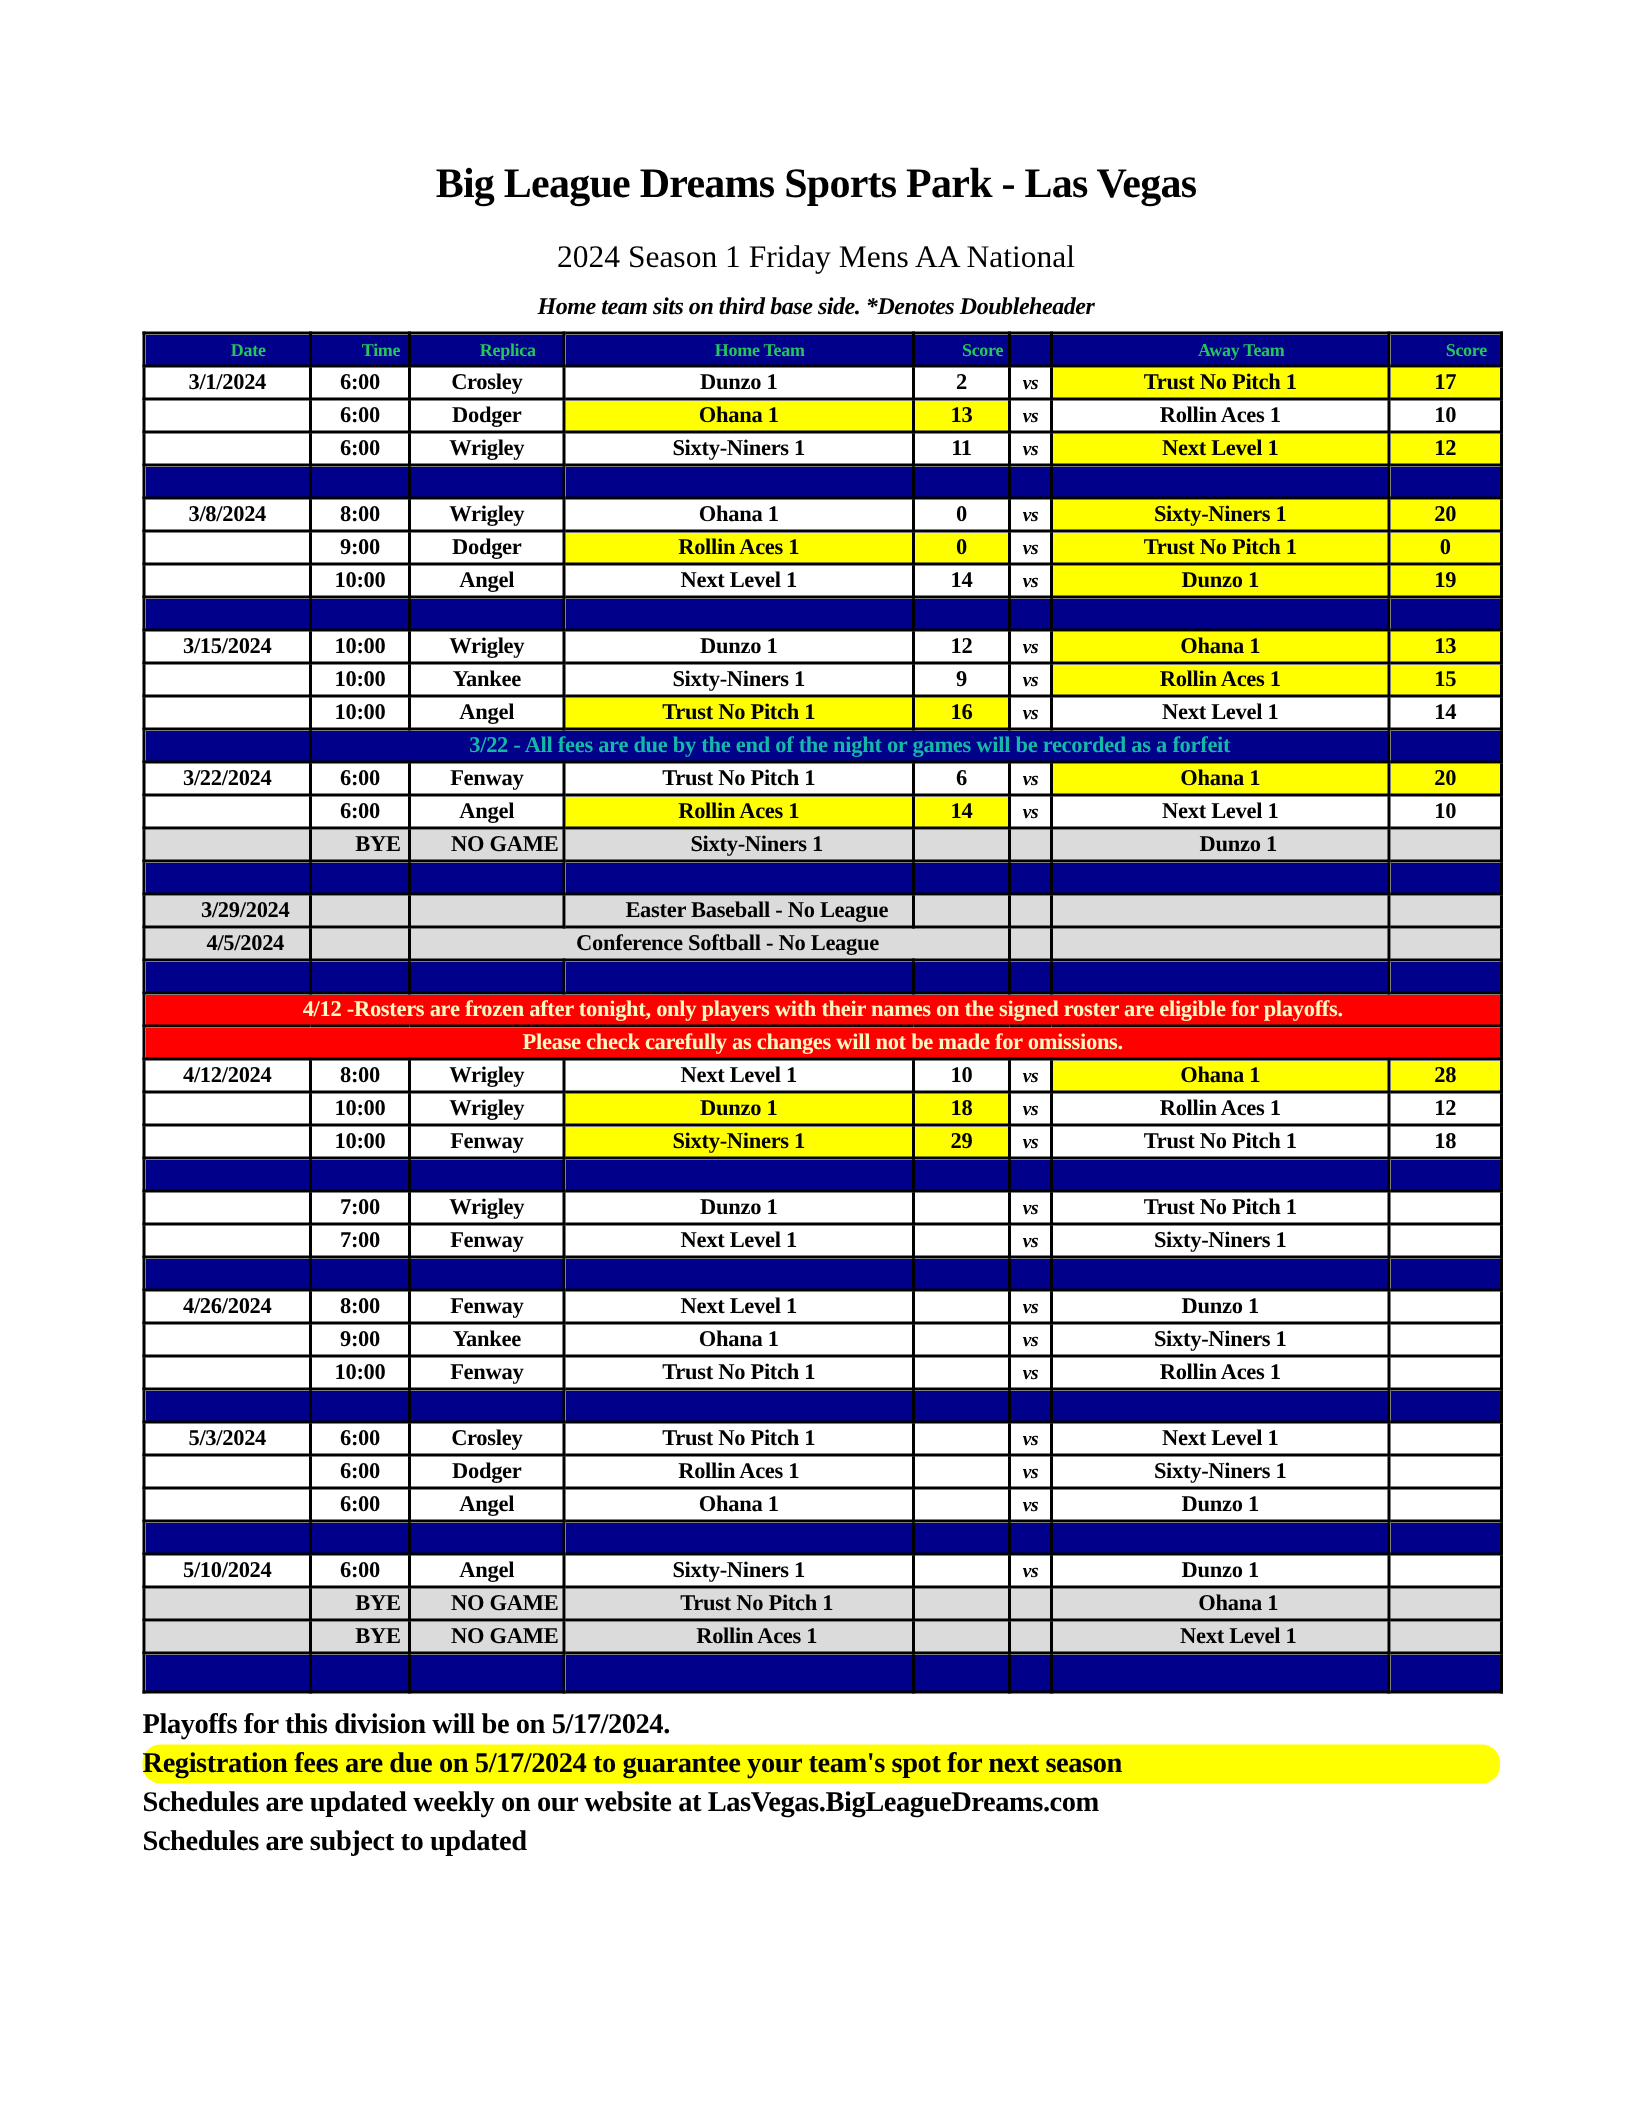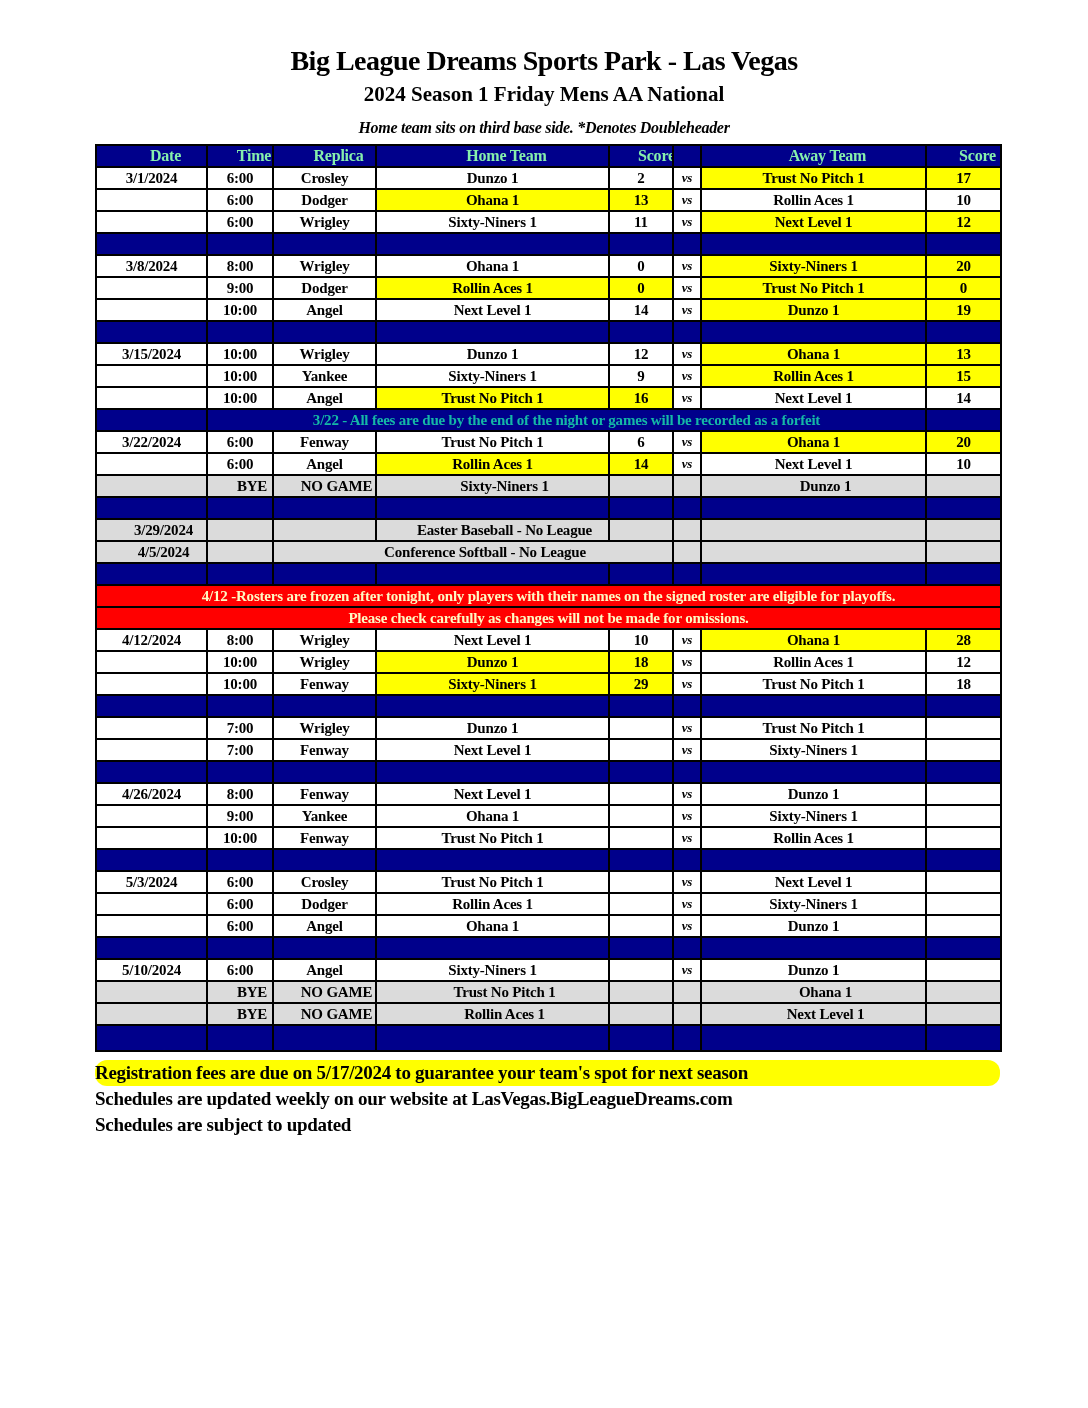--- a/index.html
+++ b/index.html
@@ -2,36 +2,36 @@
 <html><head>
 <meta charset="utf-8">
 <style>
   html,body { margin:0; padding:0; }
   body {
     width:1088px; height:1408px; background:#ffffff;
     font-family:"Liberation Serif", serif; color:#000;
   }
   .page { position:relative; width:1088px; height:1408px; overflow:hidden; }
 
-  .doc-header { text-align:center; padding-top:45px; }
+  .doc-header { text-align:center; padding-top:107px; }
   .doc-title { font-size:28px; font-weight:bold; letter-spacing:-0.5px; }
-  .doc-subtitle { font-size:21px; font-weight:bold; margin-top:5px; }
+  .doc-subtitle { font-size:21px; font-weight:normal; margin-top:20px; }
   .doc-note { font-size:16px; font-weight:bold; font-style:italic; margin-top:12px; letter-spacing:-0.3px; }
 
   table.sched {
     border-collapse:collapse; table-layout:fixed;
     margin:7px 0 0 95px; width:905px;
   }
   .sched td, .sched th {
     border:2px solid #000; padding:0; height:20px;
     text-align:center; vertical-align:middle;
     font-weight:bold; font-size:15px; letter-spacing:-0.2px;
     overflow:hidden; white-space:nowrap;
   }
-  .sched th { background:#00008B; color:#86efac; font-size:16px;padding-left:28px; }
+  .sched th { background:#00008B; color:#22c55e; font-size:12px;padding-left:28px; }
   td.sep { background:#00008B; }
   tr.sep-tall td { height:24px; }
   td.hl { background:#FFFF00; }
   td.gray { background:#DBDBDB;padding-left:24px; }
   td.vs { font-style:italic; font-size:13px;margin-top:20px; }
   td.note-navy { background:#00008B; color:#14b8a6; font-size:15px; }
   td.note-red { background:#FF0000; color:#fef9c3; font-size:15px; }
 
   .footer { margin:8px 0 0 95px; }
   .f-line { width:905px; font-weight:bold; font-size:19px; line-height:26px; letter-spacing:-0.3px; }
@@ -448,18 +448,19 @@
           <td class="sep"></td>
           <td class="sep"></td>
           <td class="sep"></td>
           <td class="sep"></td>
           <td class="sep"></td>
         </tr>
       </tbody>
   </table>
 
   <div class="footer">
+    <div class="f-line">Playoffs for this division will be on 5/17/2024.</div>
     <div class="f-line f-hl">Registration fees are due on 5/17/2024 to guarantee your team's spot for next season</div>
     <div class="f-line">Schedules are updated weekly on our website at LasVegas.BigLeagueDreams.com</div>
     <div class="f-line">Schedules are subject to updated</div>
   </div>
 
 </div>
 
 </body></html>

